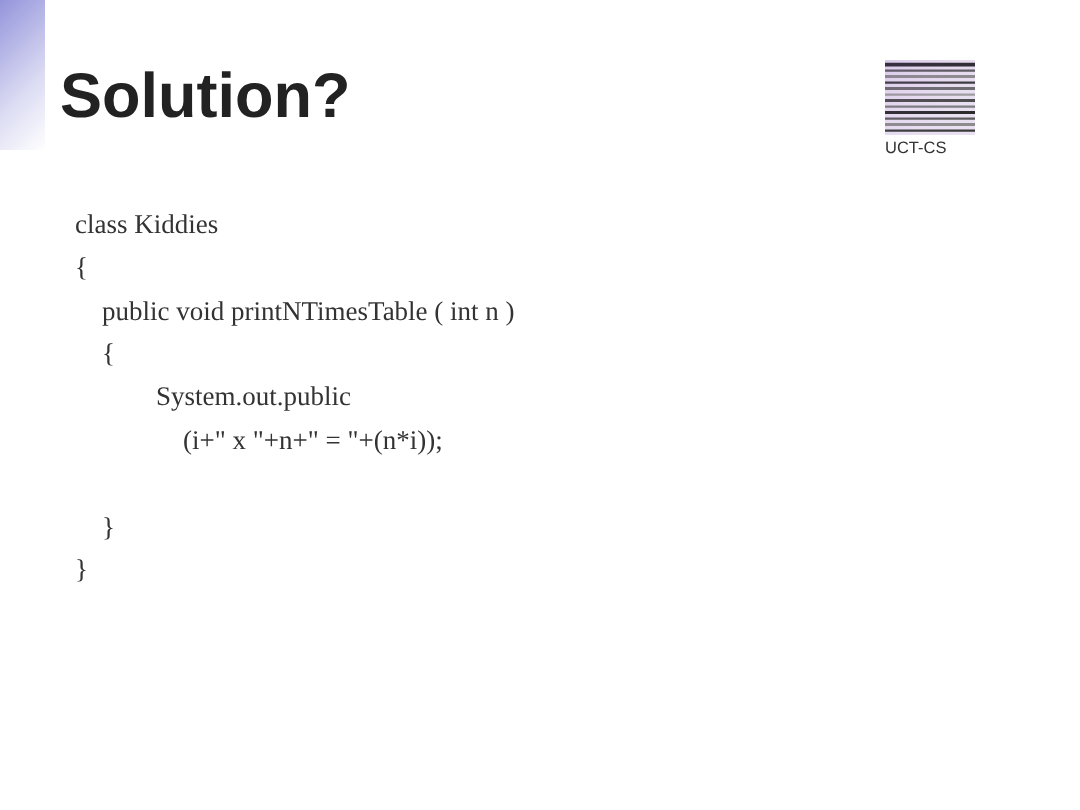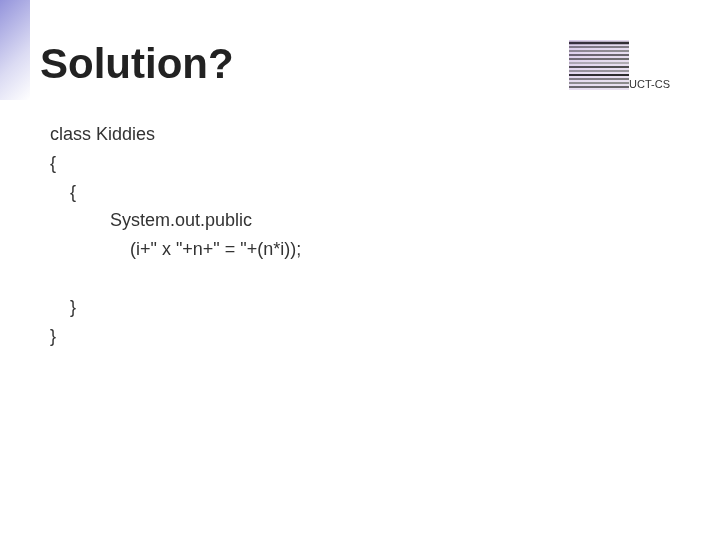--- a/index.html
+++ b/index.html
@@ -46,36 +46,36 @@
     .title {
       font-size: 42px;
       font-weight: bold;
       color: #222222;
       font-family: Arial, sans-serif;
     }
 
     
     .logo-area {
       display: flex;
-      flex-direction: row;
-      align-items: flex-end;
+      flex-direction: column;
+      align-items: flex-start;
       min-width: 80px;
     }
 
     .logo-text {
       font-size: 11px;
       color: #333333;
       font-family: Arial, sans-serif;
       margin-top: 3px;
       font-weight: normal;
     }
 
     
     .code-area {
-      font-family: Liberation Sans, sans-serif;
+      font-family: Liberation Serif, serif;
       font-size: 18px;
       color: #333333;
       line-height: 1.6;
       margin-left: 10px;
     }
 
     .code-line {
       white-space: pre;
       display: block;
     }
@@ -118,20 +118,21 @@
           </linearGradient>
         </defs>
       </svg>
       <span class="logo-text">UCT-CS</span>
     </div>
   </div>
 
   <div class="code-area">
     <span class="code-line">class Kiddies</span>
     <span class="code-line">{</span>
+    <span class="code-line">    public void printNTimesTable ( int n )</span>
     <span class="code-line">    {</span>
     <span class="code-line">            System.out.public</span>
     <span class="code-line">                (i+" x "+n+" = "+(n*i));</span>
     <span class="code-line">&nbsp;</span>
     <span class="code-line">    }</span>
     <span class="code-line">}</span>
   </div>
 </div>
 
 </body></html>

